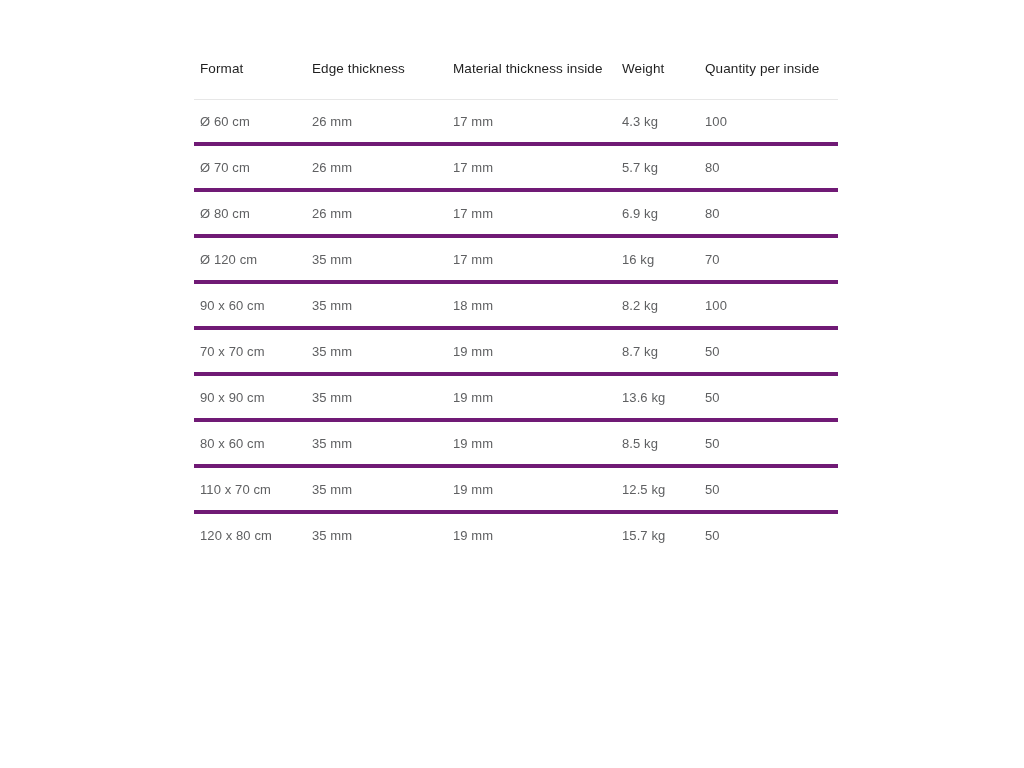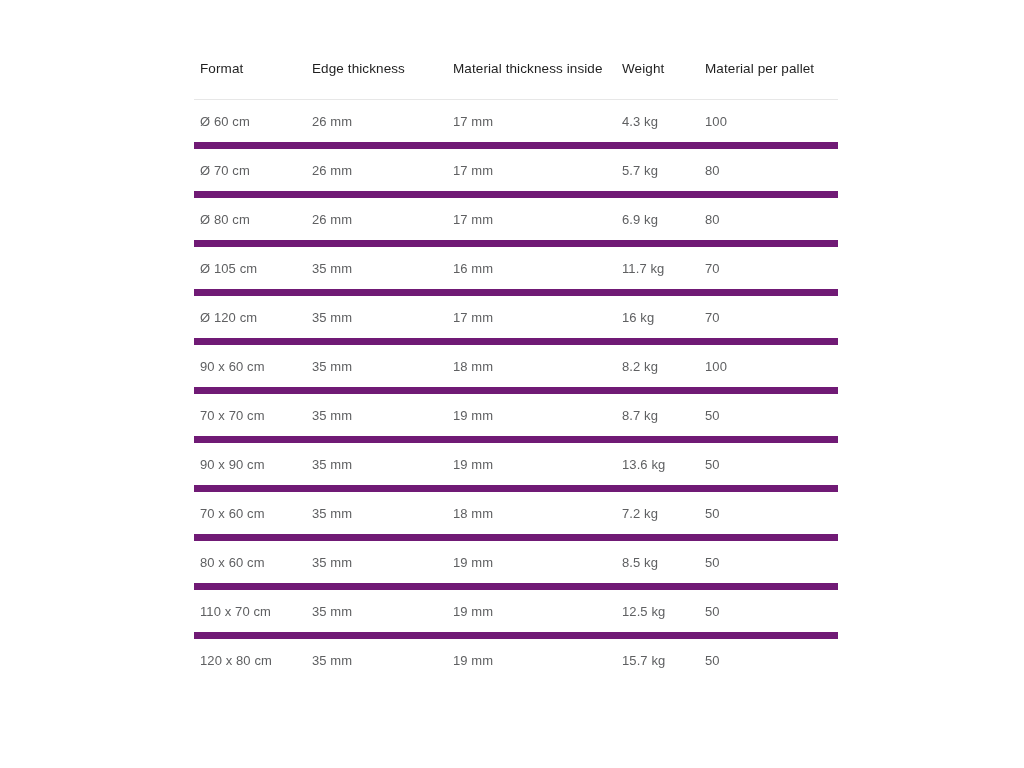--- a/index.html
+++ b/index.html
@@ -64,21 +64,21 @@
     line-height: 1;
     color: #5f6062;
     padding: 15px 0 14px 0;
     vertical-align: middle;
     white-space: nowrap;
     letter-spacing: 0.1px;
   }
   table.spec-table tbody td:first-child { padding-left: 6px; }
 
   table.spec-table tbody tr {
-    border-bottom: 7px solid #701a75;
+    border-bottom: 4px solid #701a75;
   }
   table.spec-table tbody tr:last-child {
     border-bottom: none;
   }
 </style>
 </head>
 <body>
 
 <div class="page">
   <div class="spec-table-wrap">
@@ -89,21 +89,21 @@
         <col class="c-material">
         <col class="c-weight">
         <col class="c-quantity">
       </colgroup>
       <thead>
         <tr>
           <th>Format</th>
           <th>Edge thickness</th>
           <th>Material thickness inside</th>
           <th>Weight</th>
-          <th>Material per pallet</th>
+          <th>Quantity per inside</th>
         </tr>
       </thead>
       <tbody>
           <tr>
             <td>Ø 60 cm</td>
             <td>26 mm</td>
             <td>17 mm</td>
             <td>4.3 kg</td>
             <td>100</td>
           </tr>
@@ -113,27 +113,20 @@
             <td>17 mm</td>
             <td>5.7 kg</td>
             <td>80</td>
           </tr>
           <tr>
             <td>Ø 80 cm</td>
             <td>26 mm</td>
             <td>17 mm</td>
             <td>6.9 kg</td>
             <td>80</td>
-          </tr>
-          <tr>
-            <td>Ø 105 cm</td>
-            <td>35 mm</td>
-            <td>16 mm</td>
-            <td>11.7 kg</td>
-            <td>70</td>
           </tr>
           <tr>
             <td>Ø 120 cm</td>
             <td>35 mm</td>
             <td>17 mm</td>
             <td>16 kg</td>
             <td>70</td>
           </tr>
           <tr>
             <td>90 x 60 cm</td>
@@ -150,27 +143,20 @@
             <td>50</td>
           </tr>
           <tr>
             <td>90 x 90 cm</td>
             <td>35 mm</td>
             <td>19 mm</td>
             <td>13.6 kg</td>
             <td>50</td>
           </tr>
           <tr>
-            <td>70 x 60 cm</td>
-            <td>35 mm</td>
-            <td>18 mm</td>
-            <td>7.2 kg</td>
-            <td>50</td>
-          </tr>
-          <tr>
             <td>80 x 60 cm</td>
             <td>35 mm</td>
             <td>19 mm</td>
             <td>8.5 kg</td>
             <td>50</td>
           </tr>
           <tr>
             <td>110 x 70 cm</td>
             <td>35 mm</td>
             <td>19 mm</td>

